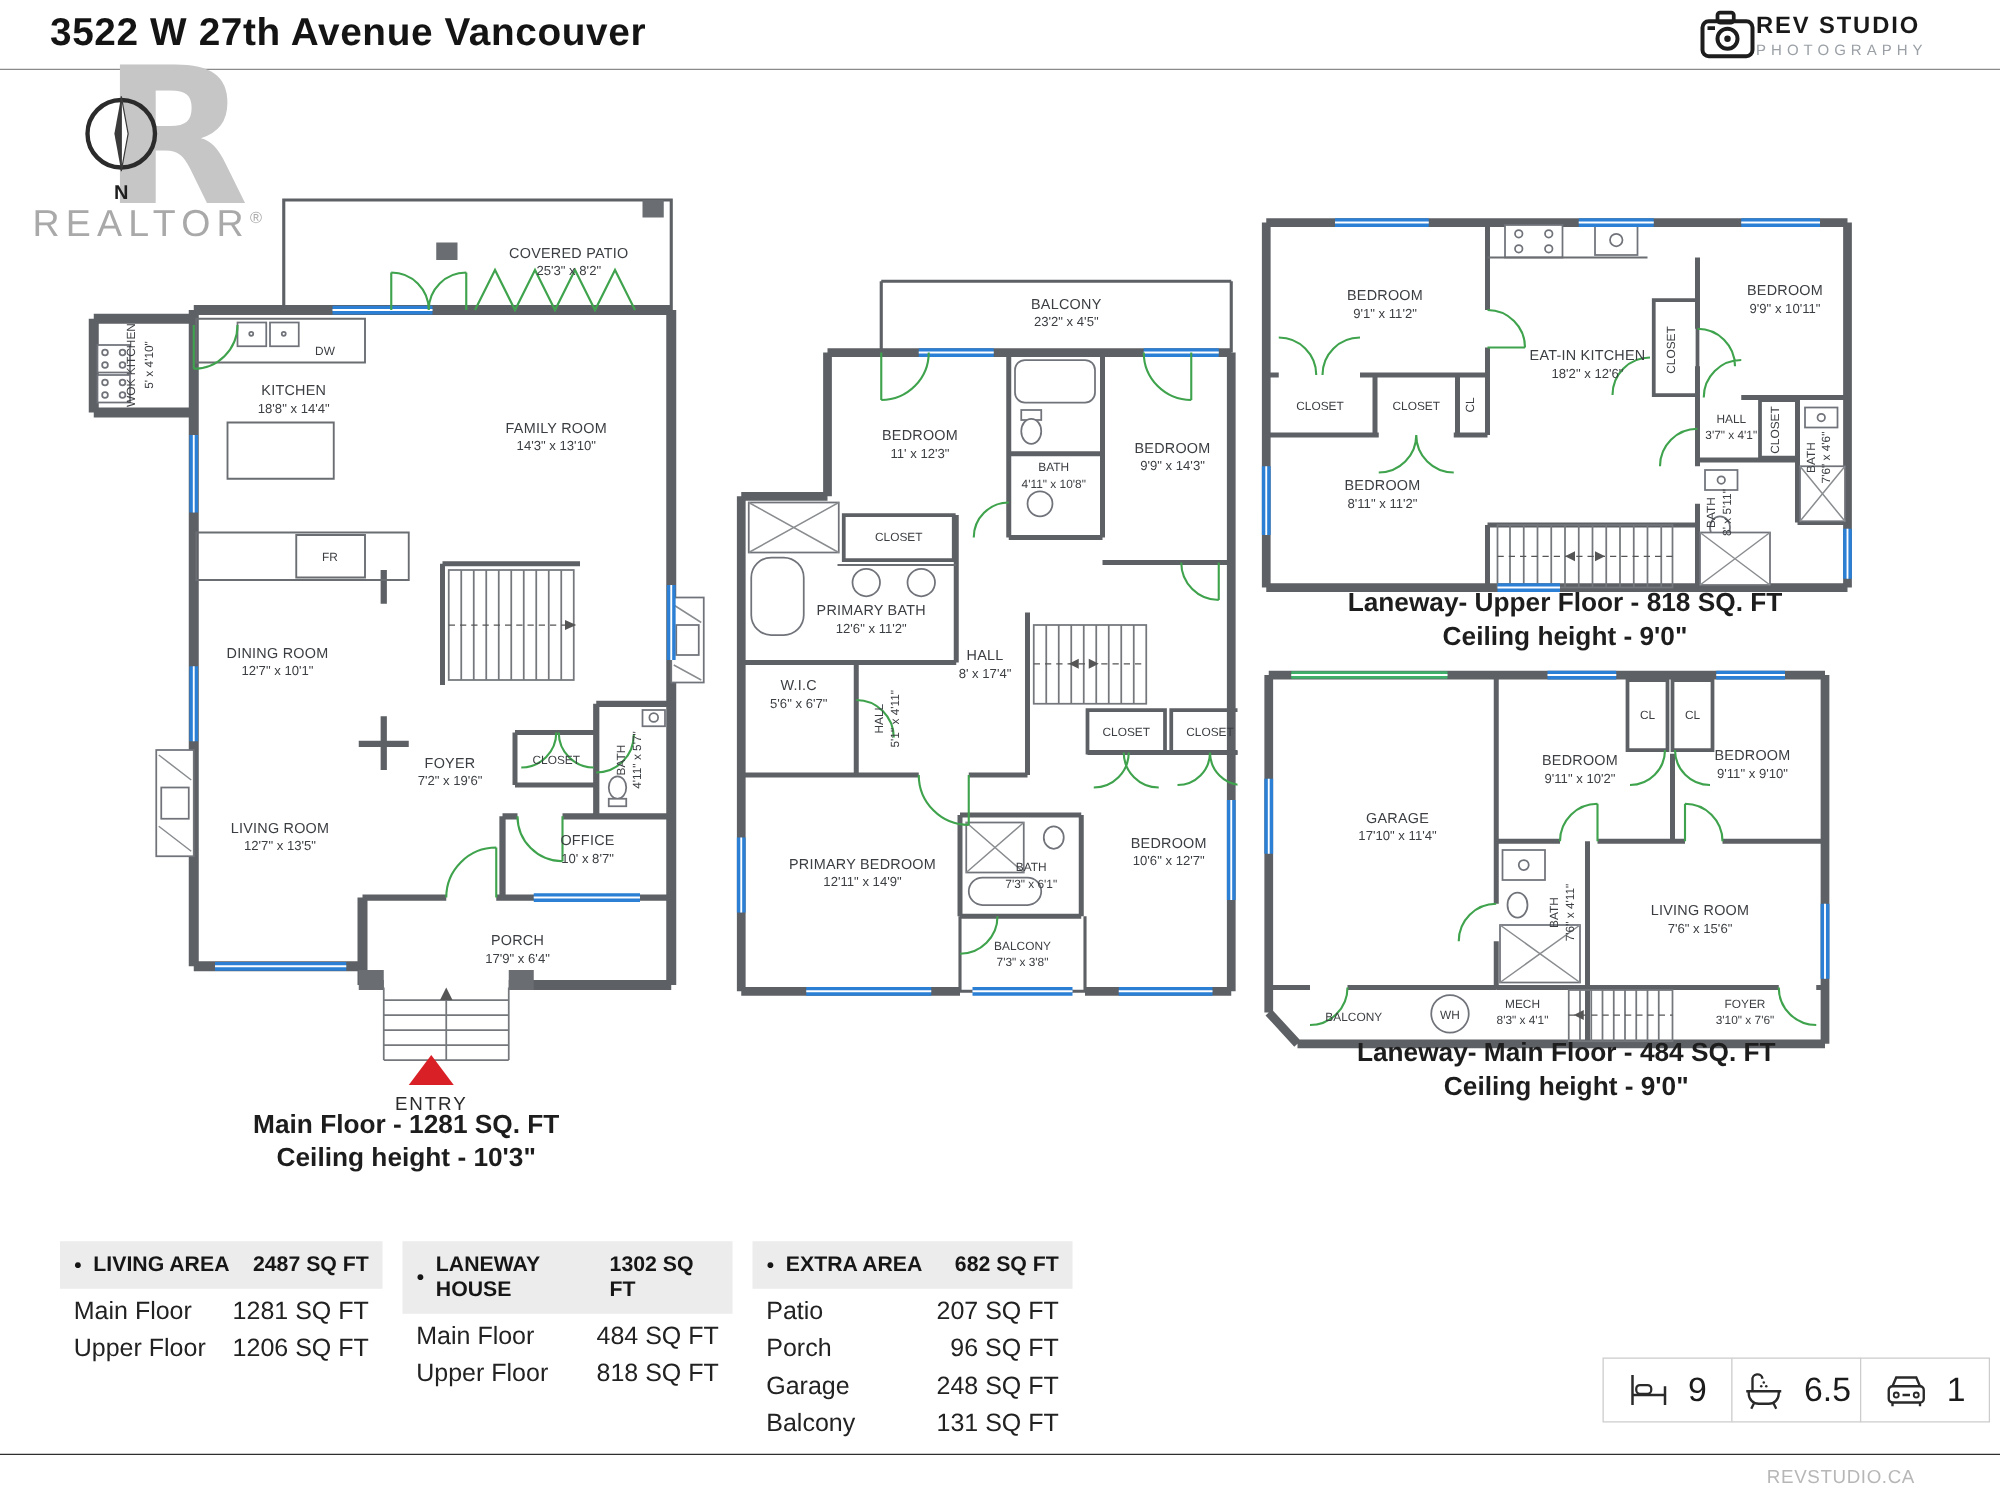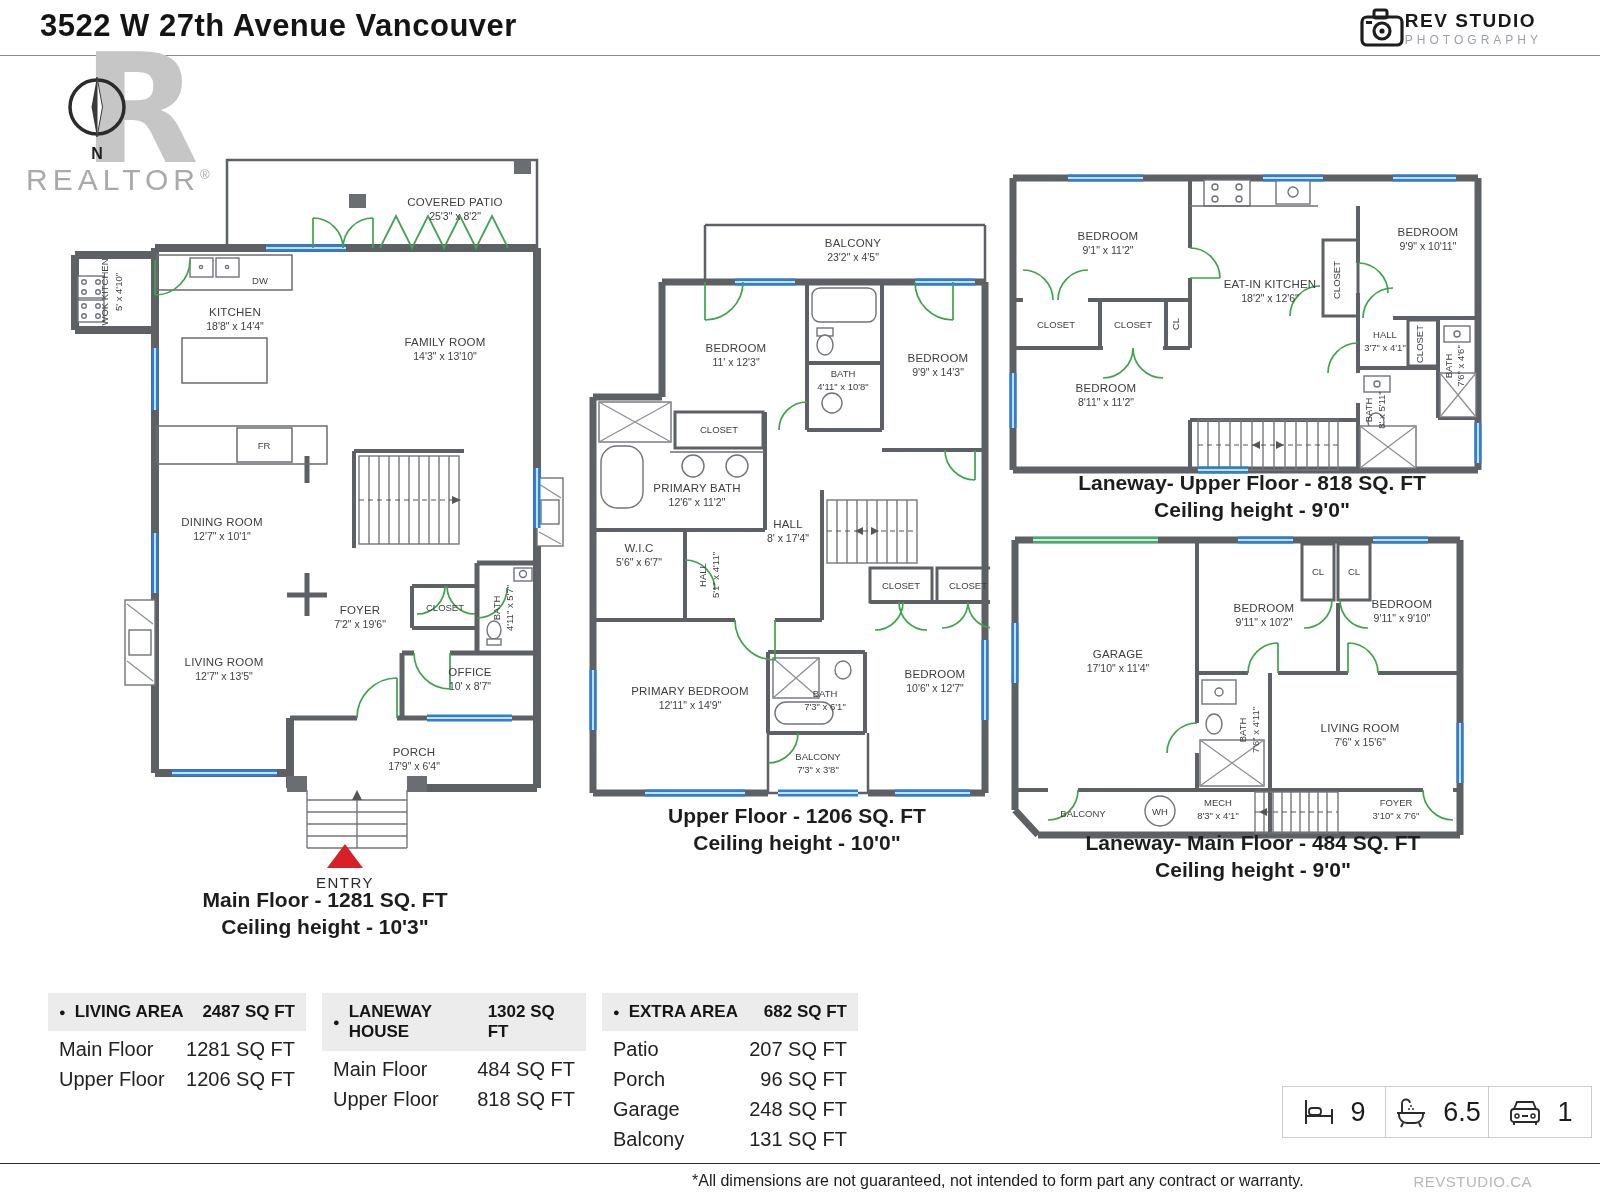--- a/index.html
+++ b/index.html
@@ -231,24 +231,20 @@
     <text class="sm" x="383" y="389">CLOSET</text>
     <text class="lbl" x="105" y="495">PRIMARY BEDROOM</text>
     <text class="dim" x="105" y="509">12'11" x 14'9"</text>
     <text class="sm" x="240" y="497">BATH</text>
     <text class="sm" x="240" y="510">7'3" x 6'1"</text>
     <text class="lbl" x="350" y="478">BEDROOM</text>
     <text class="dim" x="350" y="492">10'6" x 12'7"</text>
     <text class="sm" x="233" y="560">BALCONY</text>
     <text class="sm" x="233" y="573">7'3" x 3'8"</text>
   </svg>
-  <div class="cap" style="left:597px;top:803px;width:400px">
-    <div>Upper Floor - 1206 SQ. FT</div>
-      <div>Ceiling height - 10'0"</div>
-  </div>
 
   <svg class="abs" style="left:1008px;top:168px" width="480" height="310" viewBox="0 0 480 310">
     <path class="wall w7" d="M5,10 H470 M470,10 V302 M5,302 H470 M5,10 V302"></path>
     <path class="wall w4" d="M182,10 V80 M182,110 V180 M5,132 H15 M80,132 H182 M92,132 V180 M158,132 V180 M5,180 H95 M155,180 H182 M350,38 V95 M350,125 V150 M385,150 H470 M430,150 V250 M430,250 H470 M350,150 V205 M350,235 V302 M350,200 H430 M182,252 H350 M182,252 V302"></path>
     <path class="wall w3" d="M315,72 H350 V148 H315 Z M400,152 H430 V198 H400 Z"></path>
     <g class="fix">
       <rect x="196" y="12" width="46" height="26"></rect>
       <circle cx="207" cy="19" r="3"></circle>
         <circle cx="231" cy="19" r="3"></circle>
         <circle cx="207" cy="31" r="3"></circle>
@@ -437,16 +433,15 @@
         <rect x="4" y="13" width="28" height="13" rx="3" fill="none" stroke="#2a2a2a" stroke-width="1.9"></rect>
         <circle cx="10" cy="20" r="2" fill="none" stroke="#2a2a2a" stroke-width="1.5"></circle>
         <circle cx="26" cy="20" r="2" fill="none" stroke="#2a2a2a" stroke-width="1.5"></circle>
         <path d="M15,20 H21 M7,26 v3 M29,26 v3" stroke="#2a2a2a" stroke-width="1.9" fill="none"></path>
       </svg>
       <span class="num">1</span>
     </div>
   </div>
 
   <div class="footer-rule"></div>
-  <div class="foot" style="left:692px">*All dimensions are not guaranteed, not intended to form part any contract or warranty.</div>
   <div class="site">REVSTUDIO.CA</div>
 
 </div>
 
 </body></html>

